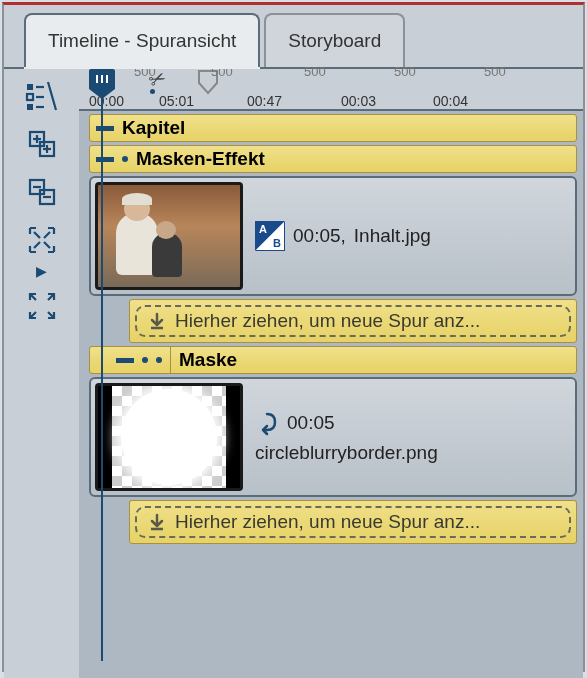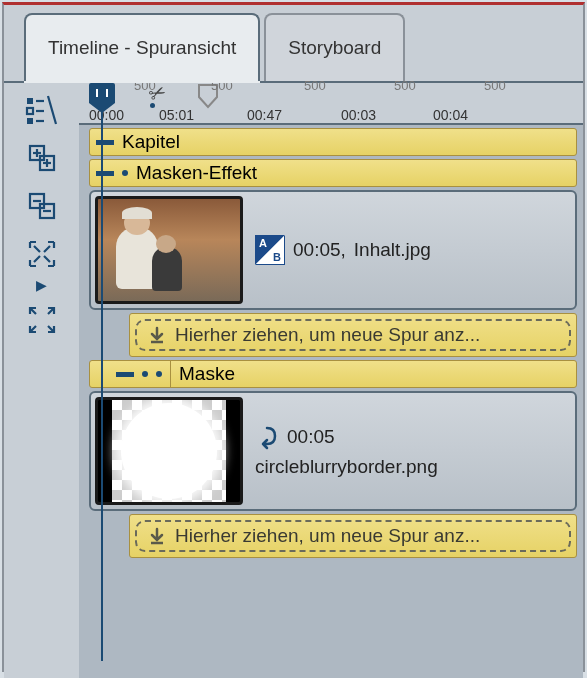--- a/index.html
+++ b/index.html
@@ -2,21 +2,21 @@
 <html><head>
 <meta charset="utf-8">
 <style>
   * { box-sizing: border-box; margin: 0; padding: 0; font-family: Arial, sans-serif; }
   body { background: #d8dfe5; width: 587px; height: 678px; overflow: hidden; }
   
   .container { border: 2px solid #8a9199; border-top: 3px solid #b03030; margin: 2px; height: 670px; background: #c8cfd6; position: relative; }
   
   
   .tabs { display: flex; padding: 8px 0 0 20px; background: #c8cfd6; border-bottom: 2px solid #5a6c7a; }
-  .tab { padding: 22px 22px; font-size: 19px; color: #333; background: #d0d5db; border: 2px solid #8a9199; border-bottom: none; border-radius: 8px 8px 0 0; margin-right: 4px; cursor: pointer; position: relative; }
+  .tab { padding: 15px 22px; font-size: 19px; color: #333; background: #d0d5db; border: 2px solid #8a9199; border-bottom: none; border-radius: 8px 8px 0 0; margin-right: 4px; cursor: pointer; position: relative; }
   .tab.active { background: #e8ecef; border-color: #5a6c7a; z-index: 2; box-shadow: 0 2px 0 #e8ecef; }
   
   .workspace { display: flex; height: 620px; background: #aeb8c2; }
   
   
   .toolbar { width: 75px; background: #c8cfd6; padding: 6px 0; display: flex; flex-direction: column; align-items: center; gap: 6px; }
   .tool-btn { width: 50px; height: 42px; background: #c8cfd6; border: none; display: flex; align-items: center; justify-content: center; cursor: pointer; }
   .tool-btn svg { width: 36px; height: 36px; }
   .tool-stroke { stroke: #1b4a73; stroke-width: 2.2; fill: none; }
   .tool-fill { fill: #1b4a73; }
@@ -42,21 +42,21 @@
   .tick-minor { position: absolute; bottom: 30px; font-size: 13px; color: #777; }
   .dot-left { position: absolute; left: 71px; top: 20px; width: 5px; height: 5px; background: #1b4a73; border-radius: 50%; }
   
   
   .tracks { padding: 0 6px 0 10px; }
   
   .track-header { background: linear-gradient(#f0e08a, #e6d265); border: 1px solid #a89040; border-radius: 3px; height: 28px; display: flex; align-items: center; gap: 8px; padding: 0 6px; margin-top: 3px; }
   .track-header .indent { width: 12px; }
   .collapse-bar { width: 18px; height: 5px; background: #1b4a73; }
   .dot { width: 6px; height: 6px; background: #1b4a73; border-radius: 50%; }
-  .track-title { font-size: 19px; font-weight: normal; color: #000; }
+  .track-title { font-size: 19px; font-weight: bold; color: #000; }
   .header-divider { width: 1px; height: 100%; background: #a89040; }
   
   .clip { background: linear-gradient(#d0d6dc, #b8c0c8); border: 2px solid #5a6c7a; border-radius: 6px; margin-top: 3px; display: flex; align-items: center; padding: 4px; gap: 12px; height: 120px; }
   .clip-thumb { width: 148px; height: 100%; border: 3px solid #1a1a1a; border-radius: 4px; background: #333; flex-shrink: 0; position: relative; overflow: hidden; }
   .clip-info { display: flex; flex-direction: column; gap: 6px; font-size: 19px; color: #222; }
   .clip-info-row { display: flex; align-items: center; gap: 8px; }
   
   
   .photo-bg { position: absolute; inset: 0; background: linear-gradient(180deg, #8a5a3a 0%, #b8865a 40%, #7a6a58 100%); }
   .photo-figure1 { position: absolute; left: 18px; top: 28px; width: 42px; height: 62px; background: #e8e4da; border-radius: 20px 20px 6px 6px; }

